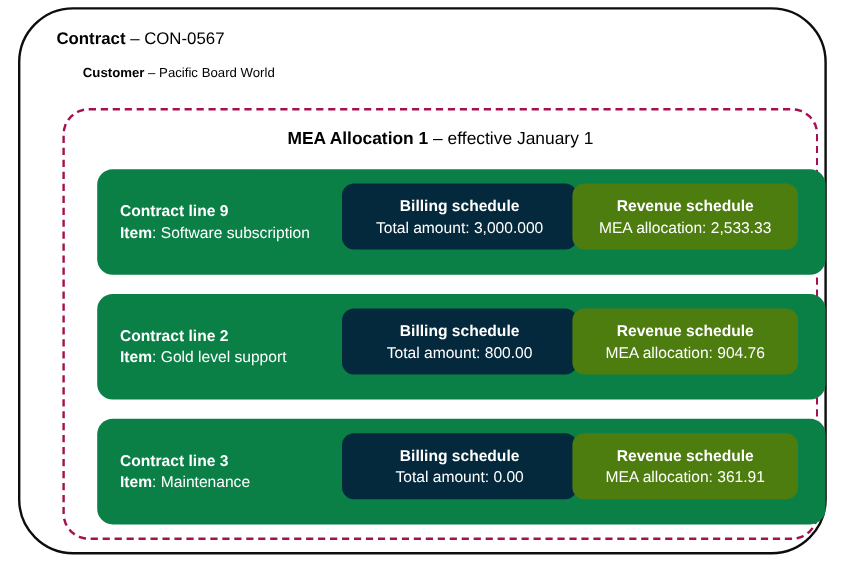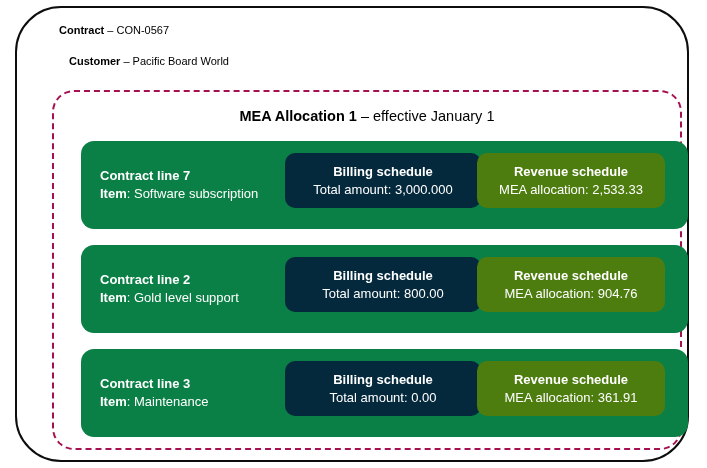--- a/index.html
+++ b/index.html
@@ -31,23 +31,22 @@
     box-sizing: border-box;
     border: 2px solid #0d0d0d;
     border-radius: 46px;
     background: #ffffff;
   }
 
   .contract-title {
     position: absolute;
     left: 30px;
     top: 16px;
-    font-size: 11px;
-    white-space: nowrap;
-    margin-left: 12px;
+    font-size: 14px;
+    white-space: nowrap;
   }
   .customer-title {
     position: absolute;
     left: 52px;
     top: 47px;
     font-size: 11px;
     white-space: nowrap;
   }
   .lbl-bold { font-weight: bold; }
   .lbl-reg  { font-weight: normal; }
@@ -165,21 +164,21 @@
     <div class="mea-box">
 
       <div class="mea-title">
         <span class="lbl-bold">MEA Allocation 1</span><span class="lbl-reg"> – </span><span class="lbl-reg">effective January 1</span>
       </div>
 
       <div class="rows">
 
         <div class="line-row">
           <div class="line-left">
-            <div class="ln-title">Contract line 7</div>
+            <div class="ln-title">Contract line 9</div>
             <div class="ln-item">
               <span class="lbl-bold">Item</span><span class="lbl-reg">: </span><span class="lbl-reg">Software subscription</span>
             </div>
           </div>
           <div class="sched-box billing-box">
             <div class="s-head">Billing schedule</div>
             <div class="s-val">Total amount: 3,000.000</div>
           </div>
           <div class="sched-box revenue-box">
             <div class="s-head">Revenue schedule</div>

